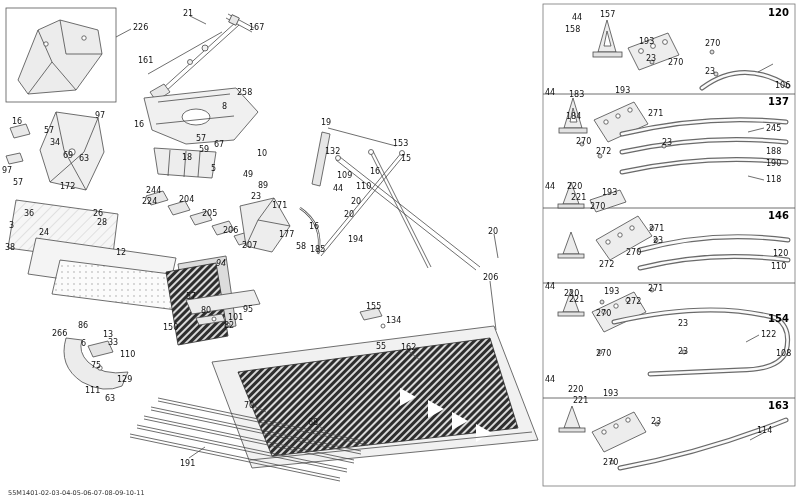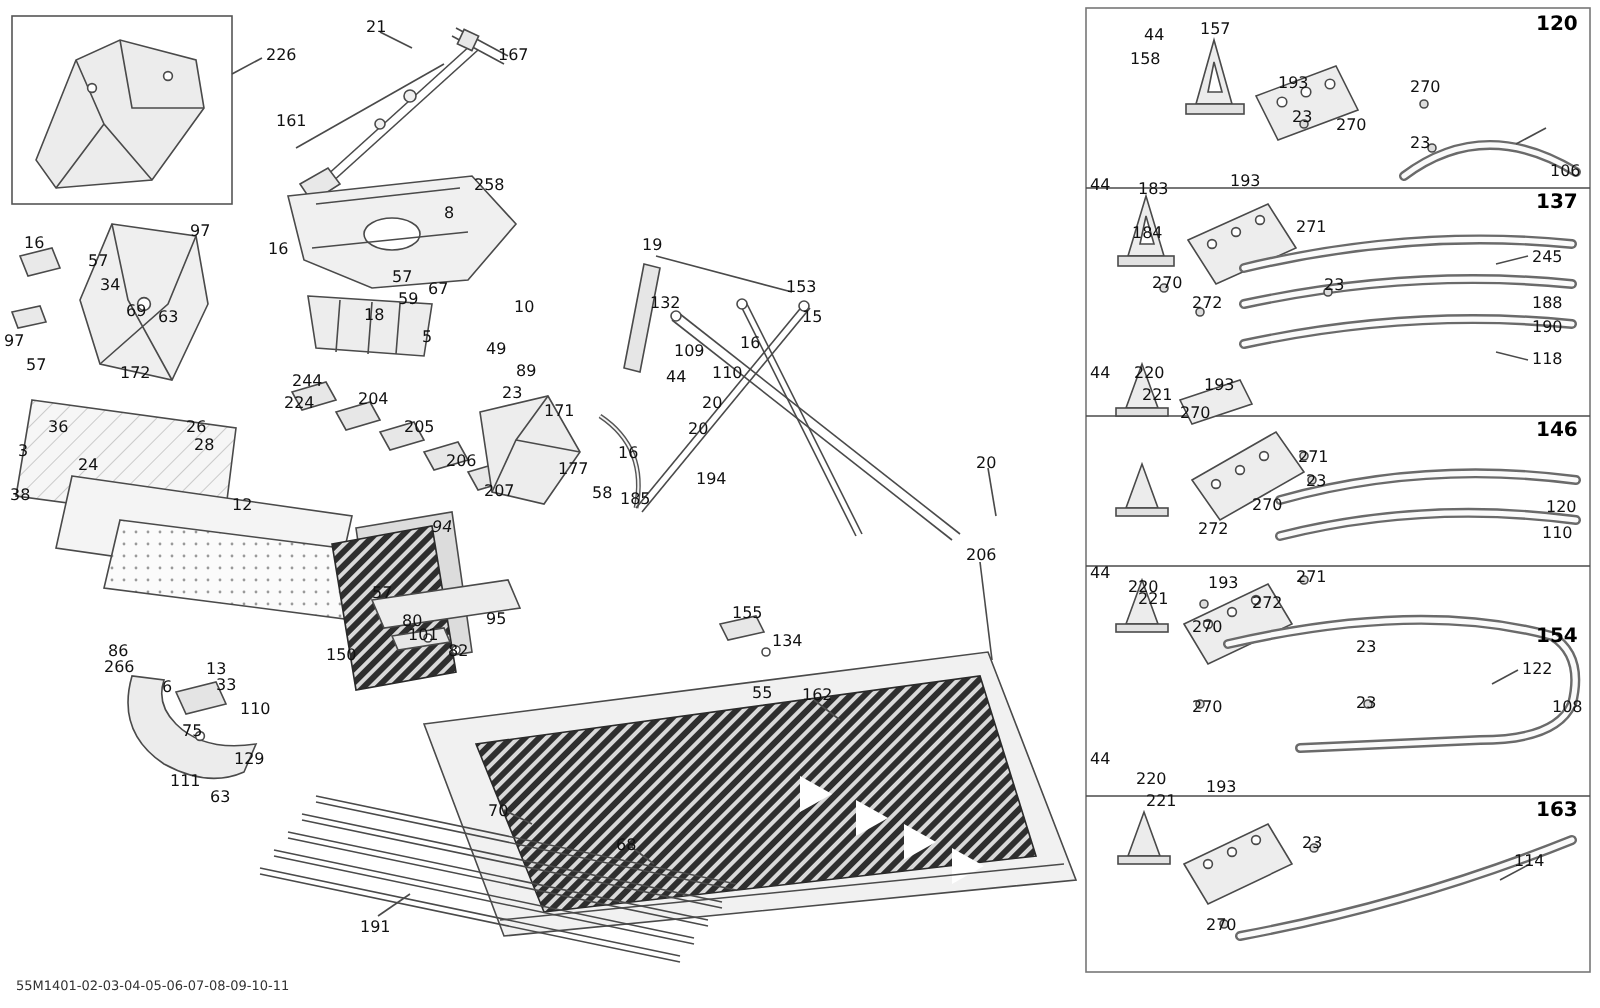--- a/index.html
+++ b/index.html
@@ -307,28 +307,28 @@
       <span class="callout" style="left: 24px; top: 210px;">36</span>
       <span class="callout" style="left: 93px; top: 210px;">26</span>
       <span class="callout" style="left: 9px; top: 222px;">3</span>
       <span class="callout" style="left: 97px; top: 219px;">28</span>
       <span class="callout" style="left: 39px; top: 229px;">24</span>
       <span class="callout" style="left: 5px; top: 244px;">38</span>
       <span class="callout" style="left: 116px; top: 249px;">12</span>
       <span class="callout" style="left: 216px; top: 260px; font-style: italic;">94</span>
       <span class="callout" style="left: 266px; top: 246px; margin-left: 44px;">185</span>
       <span class="callout" style="left: 52px; top: 330px;">266</span>
-      <span class="callout" style="left: 54px; top: 322px;">86</span>
+      <span class="callout" style="left: 78px; top: 322px;">86</span>
       <span class="callout" style="left: 93px; top: 331px; margin-left: 10px;">13</span>
       <span class="callout" style="left: 81px; top: 340px;">6</span>
       <span class="callout" style="left: 108px; top: 339px;">33</span>
       <span class="callout" style="left: 120px; top: 351px;">110</span>
       <span class="callout" style="left: 201px; top: 307px;">80</span>
       <span class="callout" style="left: 186px; top: 293px;">57</span>
-      <span class="callout" style="left: 204px; top: 314px;">101</span>
+      <span class="callout" style="left: 228px; top: 314px;">101</span>
       <span class="callout" style="left: 224px; top: 322px;">82</span>
       <span class="callout" style="left: 243px; top: 306px;">95</span>
       <span class="callout" style="left: 163px; top: 324px;">150</span>
       <span class="callout" style="left: 91px; top: 362px;">75</span>
       <span class="callout" style="left: 117px; top: 376px;">129</span>
       <span class="callout" style="left: 85px; top: 387px;">111</span>
       <span class="callout" style="left: 105px; top: 395px;">63</span>
       <span class="callout" style="left: 244px; top: 402px;">70</span>
       <span class="callout" style="left: 308px; top: 419px;">68</span>
       <span class="callout" style="left: 180px; top: 460px;">191</span>

